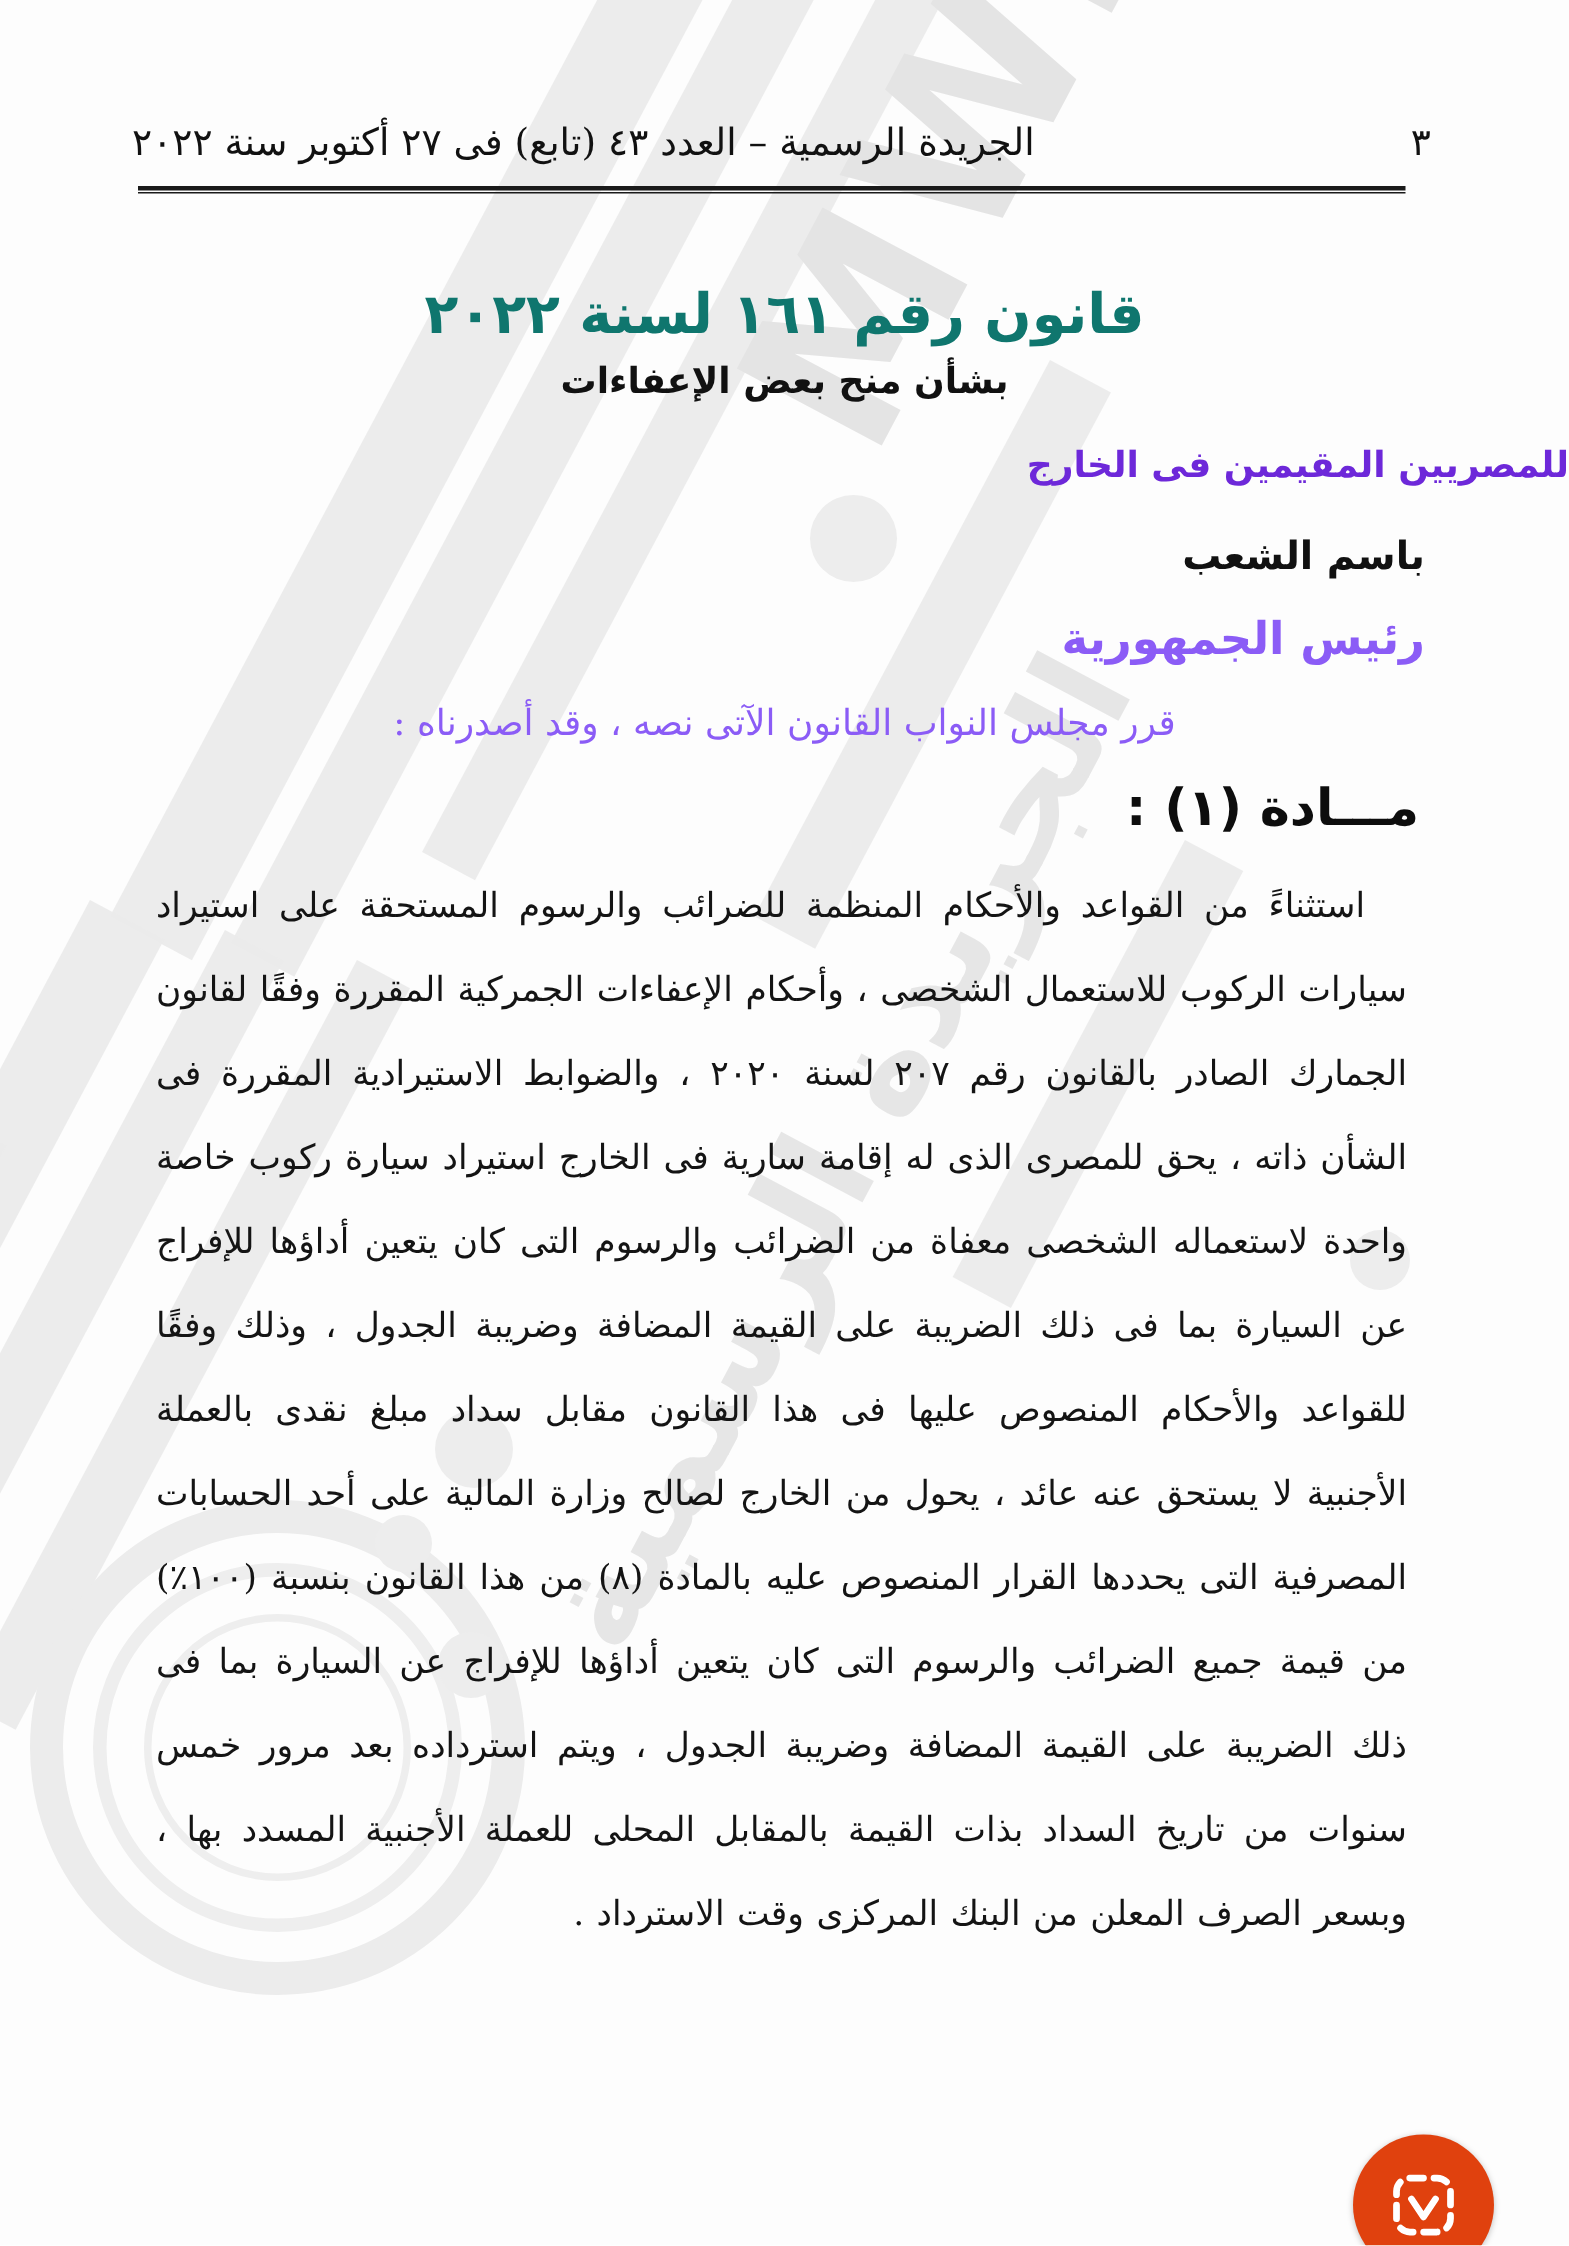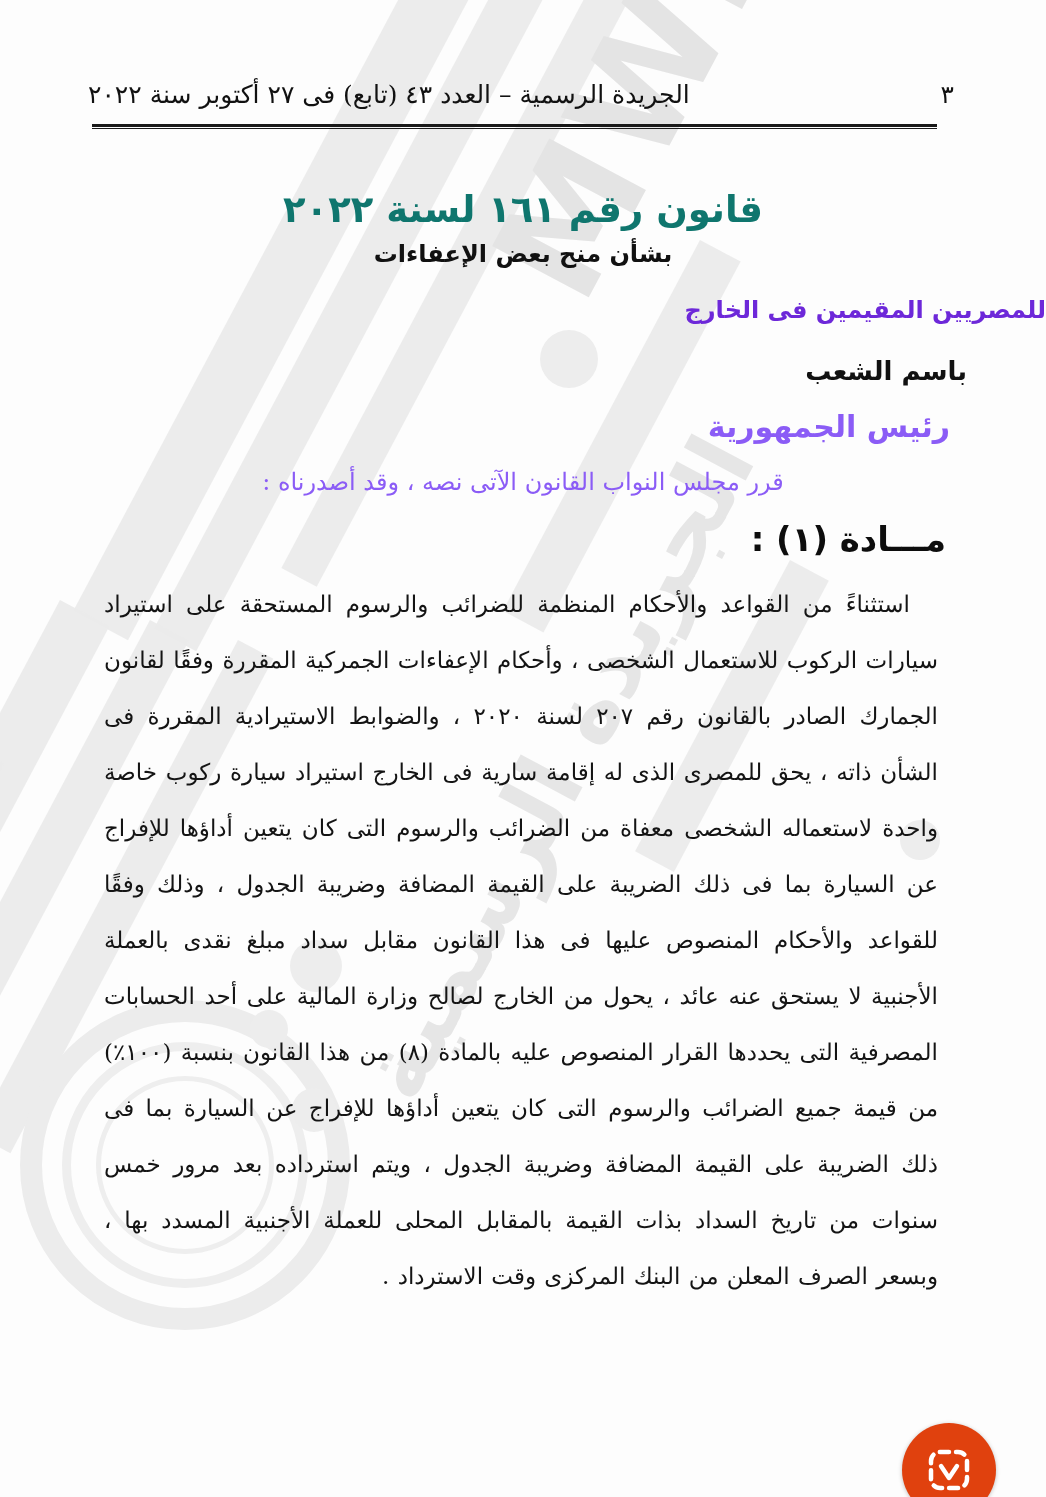--- a/index.html
+++ b/index.html
@@ -140,21 +140,21 @@
     right: 0;
     text-align: right;
     font-size: 24px;
     font-weight: bold;
     color: #6d28d9;
   }
 
   .in-name {
     position: absolute;
     top: 356px;
-    right: 79px;
+    right: 96px;
     font-size: 26px;
     font-weight: bold;
     color: #111;
   }
   .president {
     position: absolute;
     top: 409px;
     right: 96px;
     font-size: 30px;
     font-weight: bold;

